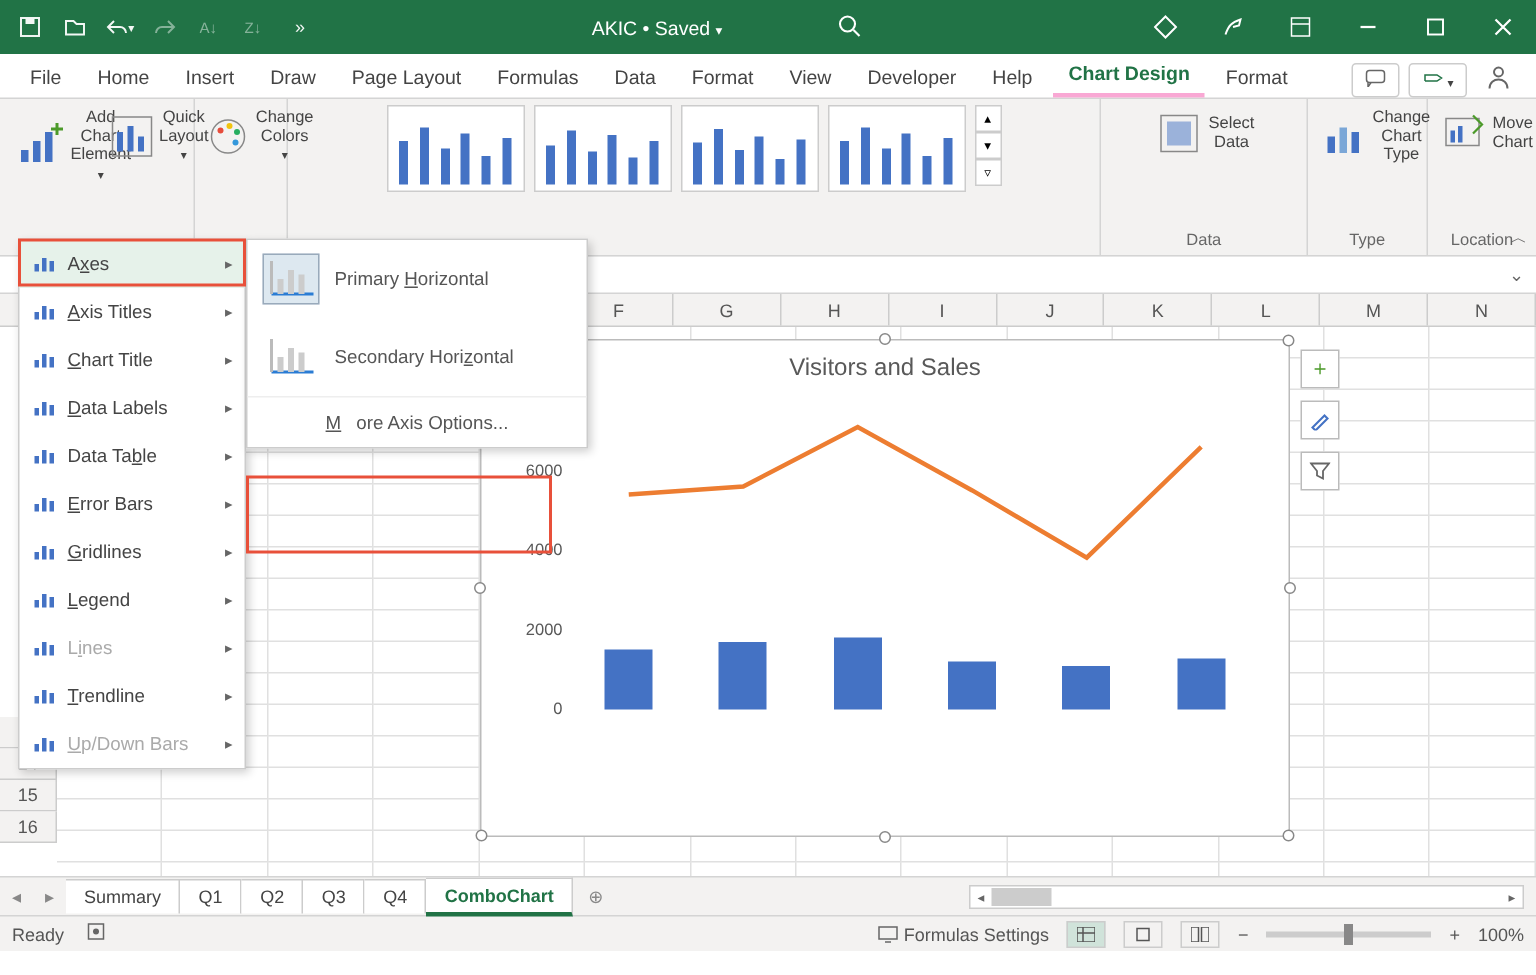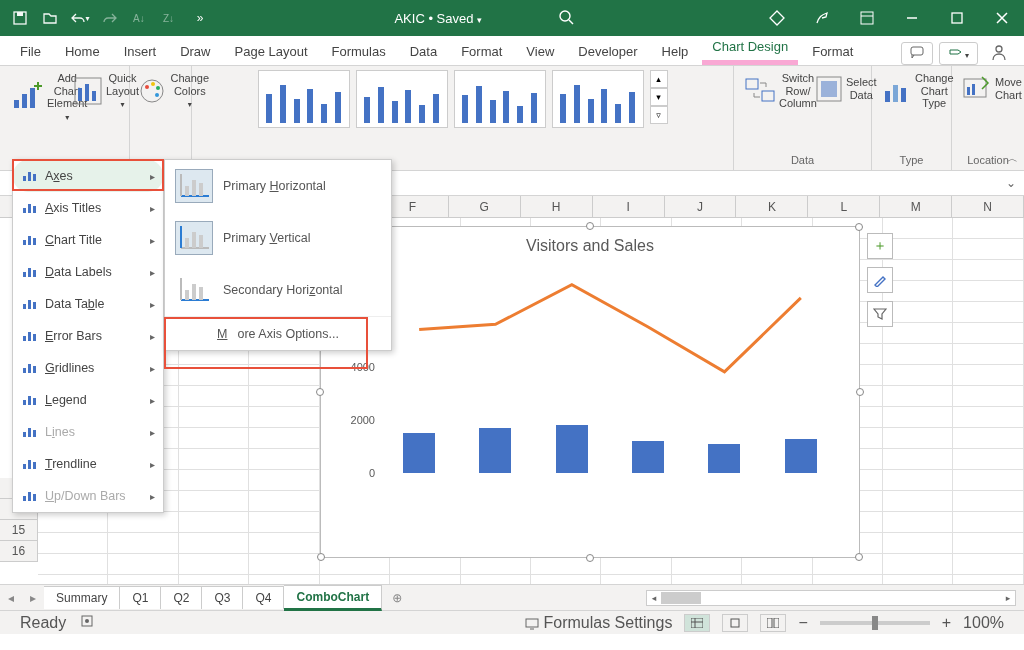--- a/index.html
+++ b/index.html
@@ -9,21 +9,21 @@
   .titlebar .qat { display: flex; gap: 2px; padding-left: 6px; align-items: center; }
   .titlebar .qat .btn { width: 28px; height: 28px; display:flex; align-items:center; justify-content:center; opacity: .95; }
   .titlebar .center { flex: 1; display:flex; justify-content:center; align-items:center; gap: 8px; }
   .titlebar .fname { font-size: 13px; }
   .titlebar .winbtns { display:flex; gap: 0; }
   .titlebar .winbtns .btn { width: 45px; height: 36px; display:flex; align-items:center; justify-content:center; }
   .titlebar svg { fill: #fff; }
 
   .menubar { height: 30px; border-bottom: 1px solid #d4d4d4; display:flex; align-items:flex-end; padding: 0 10px; gap: 4px; }
   .menubar .tab { padding: 6px 10px; font-size: 13px; color: #444; }
-  .menubar .tab.active { color: #217346; border-bottom: 5px solid #f9a8d4; font-weight: 400; }
+  .menubar .tab.active { color: #217346; border-bottom: 3px solid #f9a8d4; font-weight: 700; }
   .menubar .rightbtns { margin-left: auto; display:flex; gap:6px; align-items:center; }
   .menubar .rightbtns .pill { border:1px solid #ccc; border-radius:3px; padding:3px 8px; font-size:12px; color:#444; }
 
   .ribbon { height: 105px; border-bottom: 1px solid #d4d4d4; background: #f3f2f1; display:flex; align-items:stretch; position:relative; }
   .rgroup { border-right: 1px solid #d4d4d4; display:flex; flex-direction:column; justify-content:space-between; padding: 4px 6px 2px; }
   .rgroup .buttons { display:flex; gap: 6px; align-items:flex-start; justify-content:center; flex:1; }
   .rgroup .label { font-size: 11px; color:#666; text-align:center; padding-bottom:2px; }
   .bigbtn { display:flex; flex-direction:row; align-items:center; gap:3px; padding: 2px 4px; min-width: 54px; }
   .bigbtn .ic { width: 34px; height: 34px; display:flex; align-items:center; justify-content:center; }
   .bigbtn .txt { font-size: 11px; color:#444; text-align:center; line-height:1.15; }
@@ -67,42 +67,42 @@
   .legend { display:flex; justify-content:center; gap:18px; margin-top:14px; font-size:12px; color:#595959; }
   .legend .sw { display:inline-block; width:22px; height:10px; vertical-align:middle; margin-right:6px; }
   .chart-sidebtns { position:absolute; right:-34px; top:6px; display:flex; flex-direction:column; gap:8px; }
   .chart-sidebtns .sb { width:26px; height:26px; border:1px solid #bbb; background:#fff; display:flex; align-items:center; justify-content:center; font-size:14px; color:#555; }
 
   
   .menu1 { position:absolute; left:12px; top:159px; width:152px; background:#fff; border:1px solid #ccc; box-shadow:2px 2px 6px rgba(0,0,0,.2); z-index:10; }
   .menu1 .mi { display:flex; align-items:center; gap:8px; height:32px; padding:0 8px; font-size:12.5px; color:#444; position:relative; }
   .menu1 .mi.disabled { color:#aaa; }
   .menu1 .mi .arrow { margin-left:auto; font-size:10px; color:#666; }
-  .menu1 .mi.hov { background:#e6f2ea;border-radius:15px; }
+  .menu1 .mi.hov { background:#e6f2ea; }
   .menu1 .mi .mic { width:16px; height:16px; }
   .menu1 .mi .u { text-decoration: underline; }
   .menu1-outline { position:absolute; left:12px; top:159px; width:152px; height:32px; border:2px solid #e8503a; z-index:11; pointer-events:none; }
 
   .menu2 { position:absolute; left:164px; top:159px; width:228px; background:#fff; border:1px solid #ccc; box-shadow:2px 2px 6px rgba(0,0,0,.2); z-index:10; }
   .menu2 .mi { display:flex; align-items:center; gap:10px; height:52px; padding:0 10px; font-size:12.5px; color:#555; }
   .menu2 .mi.short { height:34px; justify-content:center; border-top:1px solid #eee; }
   .menu2 .mi .mic { width:38px; height:34px; display:flex; align-items:center; justify-content:center; }
   .menu2 .mi.sel .mic { background:#dde8f0; border:1px solid #9ab; }
   .menu2-outline { position:absolute; left:164px; top:317px; width:204px; height:52px; border:2px solid #e8503a; z-index:11; pointer-events:none; }
 
   .sheet-tabs { height:26px; border-top:1px solid #d4d4d4; background:#f3f2f1; display:flex; align-items:center; font-size:12px; }
   .sheet-tabs .nav { padding:0 8px; color:#888; }
   .sheet-tabs .st { padding:4px 12px; border-right:1px solid #ccc; color:#444; background:#fff; border-top:1px solid #ccc; }
   .sheet-tabs .st.active { border-bottom:3px solid #217346; color:#217346; font-weight:600; }
   .sheet-tabs .plus { padding:0 10px; color:#888; }
   .sheet-tabs .hscroll { margin-left:auto; width:370px; height:16px; border:1px solid #ccc; background:#fff; position:relative; margin-right:8px; }
   .sheet-tabs .hscroll .thumb { position:absolute; left:14px; top:1px; bottom:1px; width:40px; background:#ccc; }
   .sheet-tabs .hscroll .ar { position:absolute; top:0; bottom:0; width:14px; display:flex; align-items:center; justify-content:center; font-size:9px; color:#666; }
 
-  .statusbar { height:24px; background:#f3f2f1; border-top:1px solid #d4d4d4; display:flex; align-items:center; font-size:16px; color:#555; padding:0 20px; gap:14px; }
+  .statusbar { height:24px; background:#f3f2f1; border-top:1px solid #d4d4d4; display:flex; align-items:center; font-size:12px; color:#555; padding:0 8px; gap:14px; }
   .statusbar .right { margin-left:auto; display:flex; align-items:center; gap:12px; }
   .statusbar .viewbtn { width:26px; height:18px; border:1px solid #ccc; display:flex; align-items:center; justify-content:center; font-size:10px; }
   .statusbar .viewbtn.active { background:#d0e3da; }
   .statusbar .zoom-slider { width:110px; height:4px; background:#ccc; position:relative; }
   .statusbar .zoom-slider .knob { position:absolute; left:52px; top:-5px; width:6px; height:14px; background:#888; }
 </style>
 </head>
 <body>
 
 <div class="titlebar">
@@ -299,31 +299,20 @@
           <div>▴</div>
           <div>▾</div>
           <div>▿</div>
         </div>
     </div>
   </div>
   <div class="rgroup" style="width:138px">
     <div class="buttons">
       <div class="bigbtn">
         <div class="ic">
-            <svg width="32" height="28">
-              <rect x="2" y="2" width="12" height="10" fill="none" stroke="#4472c4"></rect>
-              <rect x="18" y="14" width="12" height="10" fill="none" stroke="#4472c4"></rect>
-              <path d="M16 6l6 0 0 4M16 20l-6 0 0-4" fill="none" stroke="#888"></path>
-            </svg>
-          </div>
-        <div class="txt" style="white-space:pre-line">Switch Row/
-Column</div>
-      </div>
-      <div class="bigbtn">
-        <div class="ic">
             <svg width="28" height="28">
               <rect x="2" y="2" width="24" height="24" fill="none" stroke="#888"></rect>
               <rect x="6" y="6" width="16" height="16" fill="#4472c4" opacity=".5"></rect>
             </svg>
           </div>
         <div class="txt" style="white-space:pre-line">Select
 Data</div>
       </div>
     </div>
     <div class="label">Data</div>
@@ -833,32 +822,20 @@
         <svg width="34" height="28">
           <path d="M4 24h28" stroke="#2b7cd3" stroke-width="2"></path>
           <path d="M4 2v22" stroke="#bbb" stroke-width="2"></path>
           <rect x="8" y="14" width="4" height="10" fill="#ccc"></rect>
           <rect x="15" y="8" width="4" height="16" fill="#ccc"></rect>
           <rect x="22" y="11" width="4" height="13" fill="#ccc"></rect>
         </svg>
       </span>
       <span>Primary <span style="text-decoration:underline">H</span>orizontal</span>
     </div>
-    <div class="mi sel">
-      <span class="mic">
-        <svg width="34" height="28">
-          <path d="M4 24h28" stroke="#bbb" stroke-width="2"></path>
-          <path d="M4 2v22" stroke="#2b7cd3" stroke-width="2"></path>
-          <rect x="8" y="14" width="4" height="10" fill="#ccc"></rect>
-          <rect x="15" y="8" width="4" height="16" fill="#ccc"></rect>
-          <rect x="22" y="11" width="4" height="13" fill="#ccc"></rect>
-        </svg>
-      </span>
-      <span>Primary <span style="text-decoration:underline">V</span>ertical</span>
-    </div>
     <div class="mi">
       <span class="mic">
         <svg width="34" height="28">
           <path d="M4 24h28" stroke="#2b7cd3" stroke-width="2"></path>
           <path d="M4 2v22" stroke="#bbb" stroke-width="2"></path>
           <rect x="8" y="14" width="4" height="10" fill="#ccc"></rect>
           <rect x="15" y="8" width="4" height="16" fill="#ccc"></rect>
           <rect x="22" y="11" width="4" height="13" fill="#ccc"></rect>
         </svg>
       </span>

